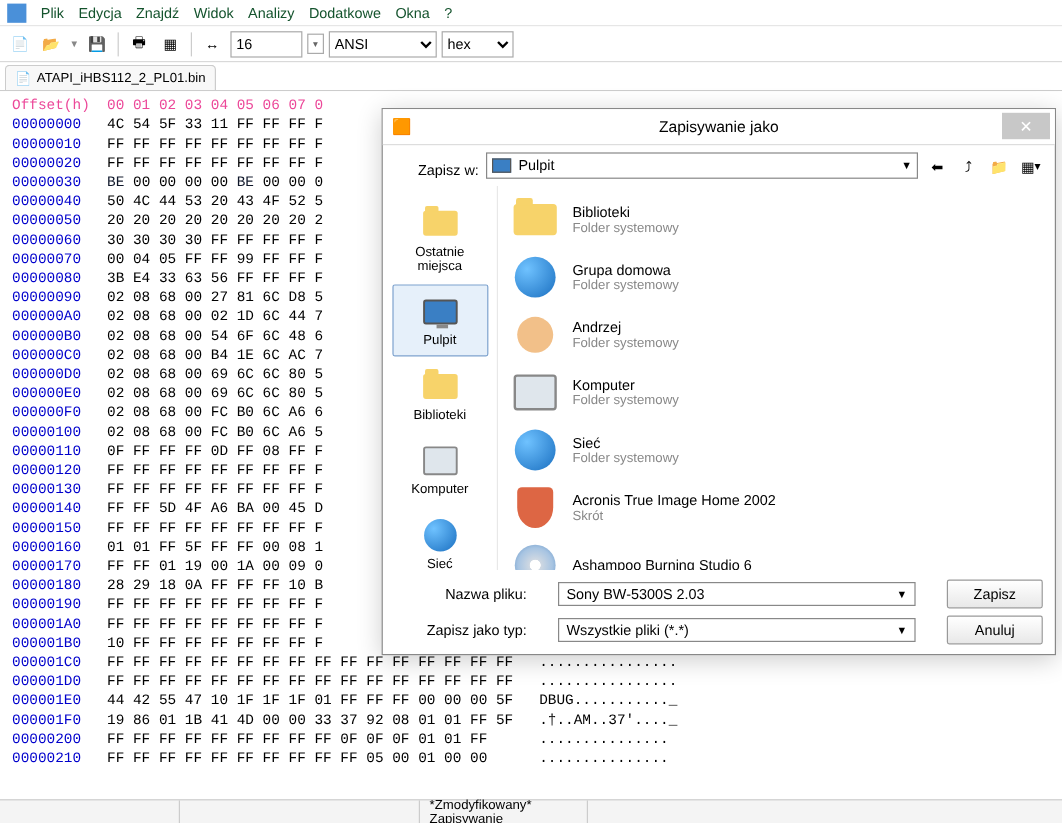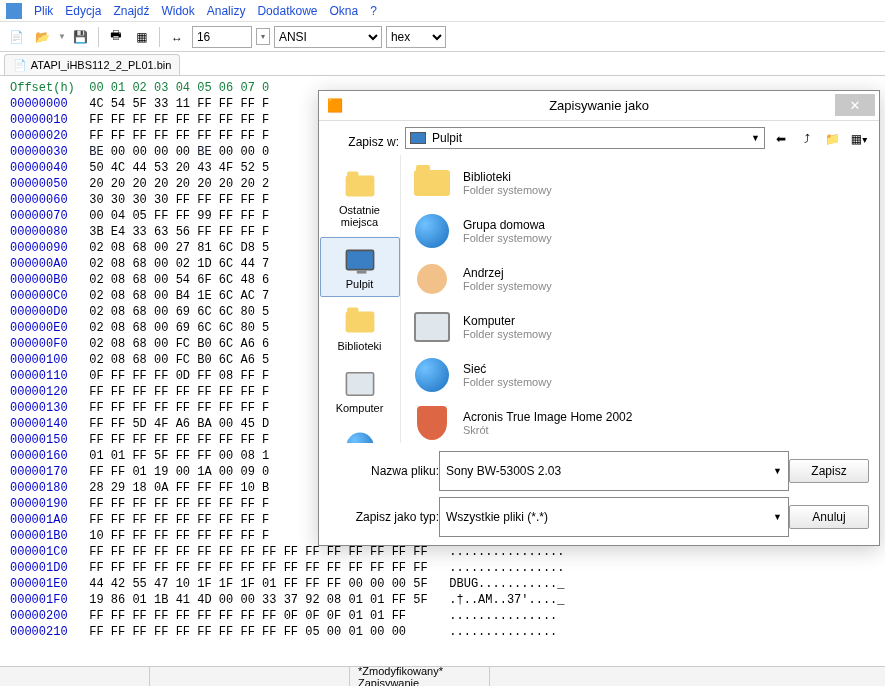--- a/index.html
+++ b/index.html
@@ -1,28 +1,28 @@
 <!DOCTYPE html>
 <html><head>
 <meta charset="utf-8">
 <style>
 * { margin: 0; padding: 0; box-sizing: border-box; }
 body { font-family: "Segoe UI", Tahoma, sans-serif; font-size: 12px; background: #fff; color: #000; width: 885px; height: 686px; overflow: hidden; position: relative; }
 .menubar { display: flex; align-items: center; gap: 12px; padding: 2px 6px; background: #fff; border-bottom: 1px solid #e0e0e0; height: 22px; }
 .menubar .app-icon { width: 16px; height: 16px; background: #4a90d9; display: inline-block; }
-.menubar span { color: #1d4ed8; cursor: default; }
+.menubar span { color: #14532d; cursor: default; }
 .toolbar { display: flex; align-items: center; gap: 4px; padding: 4px 6px; background: #fff; border-bottom: 1px solid #d0d0d0; height: 30px; }
 .tbtn { width: 22px; height: 22px; display: inline-flex; align-items: center; justify-content: center; border: 1px solid transparent; }
 .sep { width: 1px; height: 20px; background: #ccc; margin: 0 2px; }
 .sel { height: 22px; font-size: 12px; border: 1px solid #aaa; background: #fff; }
 .num-input { width: 60px; height: 22px; font-size: 12px; border: 1px solid #aaa; padding: 0 4px; }
 .tabbar { display: flex; padding: 2px 4px 0 4px; background: #fff; border-bottom: 1px solid #ccc; height: 24px; }
 .tab { display: flex; align-items: center; gap: 4px; padding: 2px 8px; border: 1px solid #ccc; border-bottom: none; background: #f8f8f8; border-radius: 4px 4px 0 0; font-size: 11px; }
 .hex-area { font-family: "Courier New", monospace; font-size: 12px; padding: 4px 10px; white-space: pre; line-height: 16px; overflow: hidden; background: #fff; color: #000; }
-.hex-header { color: #15803d; font-weight: normal; }
+.hex-header { color: #ec4899; font-weight: normal; }
 .offset { color: #0000cc; }
 .red { color: #0f172a; font-family: Liberation Mono, monospace; }
 .statusbar { position: absolute; bottom: 0; left: 0; right: 0; height: 20px; border-top: 1px solid #ccc; display: flex; align-items: center; font-size: 11px; background: #f4f4f4; }
 .statusbar > div { padding: 0 8px; border-right: 1px solid #ccc; height: 100%; display: flex; align-items: center; }
 .statusbar > div:nth-child(1){ width: 150px; }
 .statusbar > div:nth-child(2){ width: 200px; }
 .statusbar > div:nth-child(3){ width: 140px; }
 .statusbar > div:nth-child(4){ flex: 1; }
 
 
@@ -30,36 +30,36 @@
 .dlg-title { height: 30px; display: flex; align-items: center; justify-content: center; background: #fff; border-bottom: 1px solid #ddd; position: relative; font-size: 13px; }
 .dlg-title .close { position: absolute; right: 4px; top: 3px; width: 40px; height: 22px; background: #c8c8c8; color: #fff; display: flex; align-items: center; justify-content: center; font-size: 13px; }
 .dlg-title .left-ic { position: absolute; left: 8px; top: 7px; width: 16px; height: 16px; }
 .dlg-row1 { display: flex; align-items: flex-end; gap: 6px; padding: 6px 10px; }
 .dlg-row1 label { width: 70px; text-align: right; }
 .combo { flex: 1; height: 22px; border: 1px solid #888; background: #fff; display: flex; align-items: center; padding: 0 4px; gap: 6px; }
 .combo .dd { margin-left: auto; font-size: 9px; }
 .navicons { display: flex; gap: 6px; }
 .navicons span { width: 20px; height: 20px; display: inline-flex; align-items: center; justify-content: center; }
 .dlg-body { flex: 1; display: flex; min-height: 0; }
-.places { width: 82px; border-right: 1px solid #e8e8e8; display: flex; flex-direction: column; align-items: center; padding: 8px 0; gap: 2px; overflow: hidden; }
+.places { width: 96px; border-right: 1px solid #e8e8e8; display: flex; flex-direction: column; align-items: center; padding: 8px 0; gap: 2px; overflow: hidden; }
 .place { width: 80px; padding: 6px 2px; text-align: center; border: 1px solid transparent; border-radius: 2px; }
 .place.selected { border-color: #7da2ce; background: #e6f0fa; }
 .place .pic { width: 40px; height: 32px; margin: 0 auto 2px auto; display: flex; align-items: center; justify-content: center; }
 .place-label { font-size: 11px; line-height: 12px; }
 .filelist { flex: 1; overflow: auto; padding: 4px 2px; position: relative; }
 .filelist::-webkit-scrollbar { width: 16px; }
 .filelist::-webkit-scrollbar-thumb { background: #c6c6c6; }
 .filelist::-webkit-scrollbar-track { background: #f0f0f0; }
 .fitem { display: flex; align-items: center; gap: 10px; padding: 4px 8px; }
 .fitem .ic { width: 42px; height: 40px; display: flex; align-items: center; justify-content: center; flex-shrink: 0; }
 .fitem .txt .name { font-size: 12px; }
 .fitem .txt .sub { font-size: 11px; color: #888; }
-.dlg-bottom { padding: 8px 10px; display: grid; grid-template-columns: 110px 1fr 80px; gap: 6px 0; align-items: center; }
+.dlg-bottom { padding: 8px 10px; display: grid; grid-template-columns: 110px 1fr 80px; gap: 6px 26px; align-items: center; }
 .dlg-bottom label { text-align: right; }
-.dlg-bottom .field { height: 40px; border: 1px solid #888; display: flex; align-items: center; padding: 0 6px; }
+.dlg-bottom .field { height: 20px; border: 1px solid #888; display: flex; align-items: center; padding: 0 6px; }
 .dlg-bottom .field .dd { margin-left: auto; font-size: 9px; }
 .dlg-btn { height: 24px; border: 1px solid #999; background: linear-gradient(#fff,#e8e8e8); display: flex; align-items: center; justify-content: center; border-radius: 2px; }
 
 
 .i-mon { width: 36px; height: 26px; background: #3a7fc4; border: 2px solid #555; border-radius: 3px; position: relative; }
 .i-mon::after { content:""; position:absolute; bottom:-6px; left:12px; width:12px; height:4px; background:#888; }
 .i-folder { width: 36px; height: 26px; background: #f7d36a; border-radius: 3px; position: relative; }
 .i-folder::before { content:""; position:absolute; top:-5px; left:2px; width:14px; height:6px; background:#f7d36a; border-radius:2px 2px 0 0; }
 .i-globe { width: 34px; height: 34px; border-radius: 50%; background: radial-gradient(circle at 30% 30%, #6fc2ff, #1a6fc0); }
 .i-pc { width: 36px; height: 30px; background: #dfe6ec; border: 2px solid #888; border-radius: 3px; position: relative; }
@@ -88,21 +88,21 @@
   <span class="tbtn">📂</span>
   <span style="font-size:8px;color:#888">▼</span>
   <span class="tbtn">💾</span>
   <span class="sep"></span>
   <span class="tbtn">🖶</span>
   <span class="tbtn">▦</span>
   <span class="sep"></span>
   <span class="tbtn">↔</span>
   <input class="num-input" value="16" style="">
   <span style="font-size:8px;color:#666;border:1px solid #aaa;padding:3px 4px">▾</span>
-  <select class="sel" style="width:108px"><option>ANSI</option></select>
+  <select class="sel" style="width:90px"><option>ANSI</option></select>
   <select class="sel" style="width:60px"><option>hex</option></select>
 </div>
 
 <div class="tabbar">
   <div class="tab">
     <span>📄</span>
     <span>ATAPI_iHBS112_2_PL01.bin</span>
   </div>
 </div>
 

